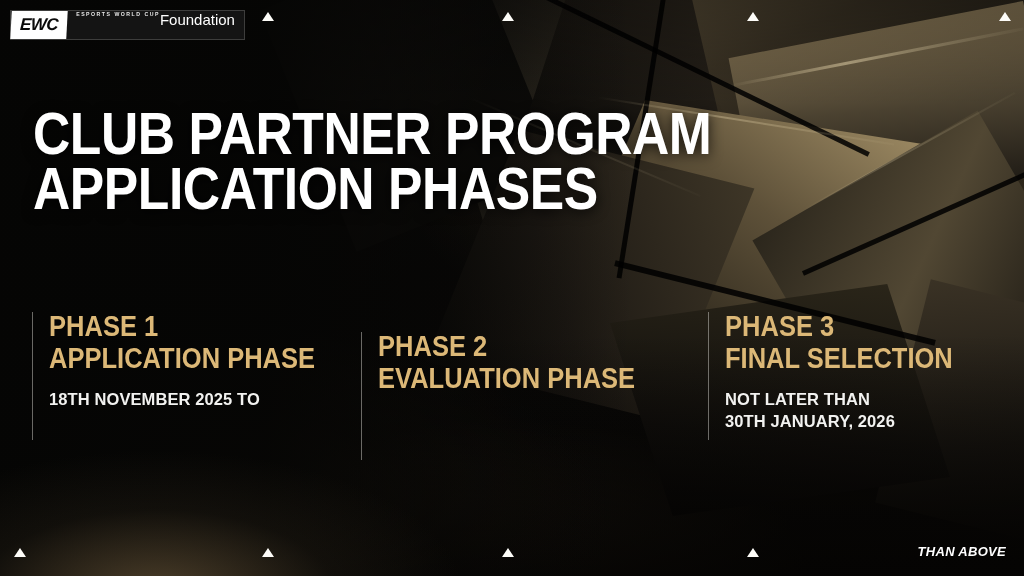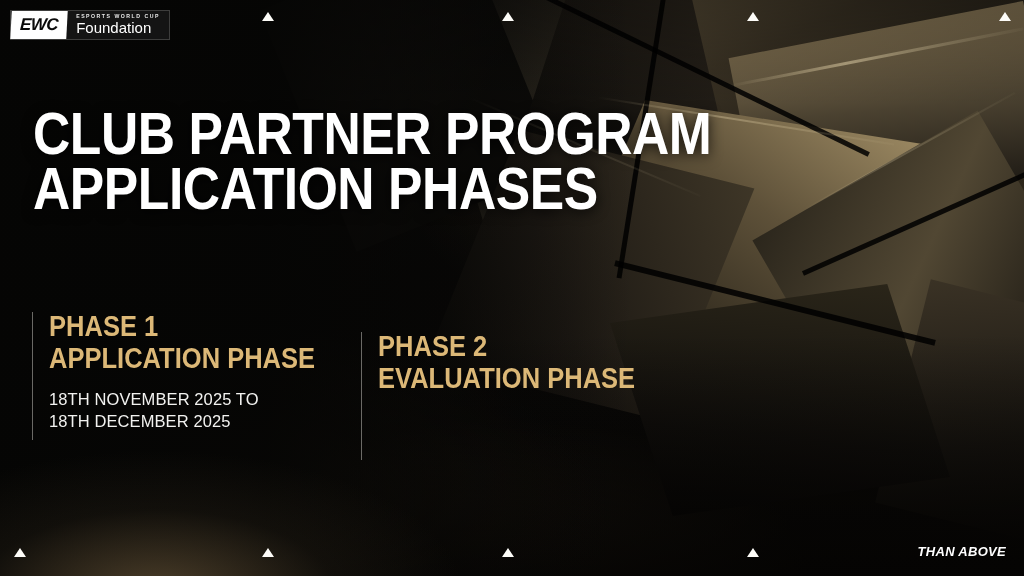--- a/index.html
+++ b/index.html
@@ -106,21 +106,21 @@
     display:flex; align-items:center; justify-content:center;
     padding:0 9px;
     font-weight:bold;
     font-style:italic;
     font-size:17px;
     letter-spacing:-0.5px;
     font-family:"Liberation Sans", sans-serif;
     transform:skewX(-3deg);
   }
   .logo-right {
-    display:flex; flex-direction:column; justify-content:center;
+    display:flex; flex-direction:row; justify-content:center;
     padding:1px 9px 2px 9px;
     background:#141414;
   }
   .logo-kicker {
     color:#e9e9e9;
     font-size:5.2px;
     letter-spacing:1.5px;
     font-weight:bold;
     line-height:1;
     margin-bottom:1px;
@@ -192,21 +192,21 @@
     transform-origin:left top;
   }
   .phase-name { margin-top:2px; }
 
   .phase-dates {
     margin-top:16px;
     color:#f2f2f0;
     font-size:16.5px;
     line-height:1.32;
     letter-spacing:0.1px;
-    font-weight:normal;
+    font-weight:bold;
   }
   .phase-dates.offset { margin-top:38px; }
   .phase-dates div { white-space:nowrap; }
 
   
   .tagline {
     position:absolute;
     right:18px; bottom:17px;
     color:#ffffff;
     font-size:13px;
@@ -268,27 +268,34 @@
     <div>APPLICATION PHASES</div>
   </div>
 
   <div class="phases">
 
     <div class="phase p1">
       <div class="phase-num">PHASE 1</div>
       <div class="phase-name">APPLICATION PHASE</div>
       <div class="phase-dates">
         <div>18TH NOVEMBER 2025 TO</div>
-        <div>18TH DECEMBER 2025</div>
       </div>
     </div>
 
     <div class="phase p2">
       <div class="phase-num">PHASE 2</div>
       <div class="phase-name">EVALUATION PHASE</div>
     </div>
 
+    <div class="phase p3">
+      <div class="phase-num">PHASE 3</div>
+      <div class="phase-name">FINAL SELECTION</div>
+      <div class="phase-dates">
+        <div>NOT LATER THAN</div>
+        <div>30TH JANUARY, 2026</div>
+      </div>
+    </div>
 
   </div>
 
   <div class="tagline">THAN ABOVE</div>
 
 </div>
 
 </body></html>

